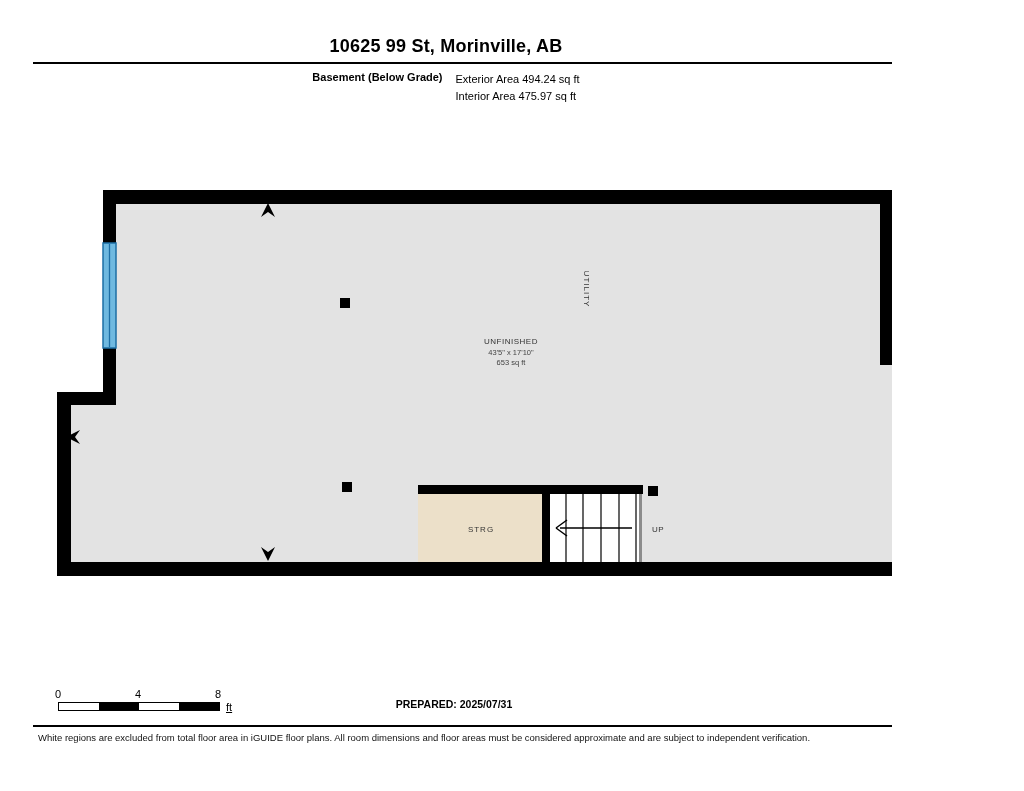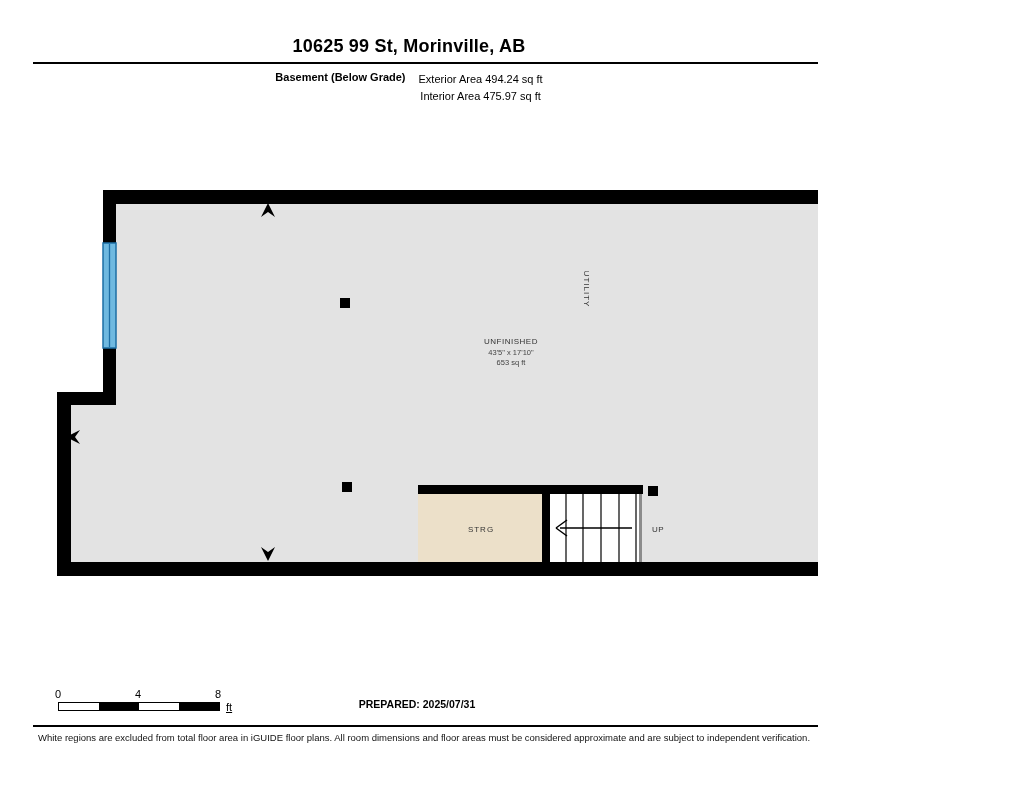--- a/index.html
+++ b/index.html
@@ -1,27 +1,27 @@
 <!DOCTYPE html>
 <html><head>
 <meta charset="utf-8">
 <style>
   html,body{margin:0;padding:0;background:#fff;}
-  .page{position:relative;width:818px;height:791px;background:#fff;
+  .page{position:relative;width:892px;height:791px;background:#fff;
         font-family:"Liberation Sans",sans-serif;color:#000;overflow:hidden;}
   .abs{position:absolute;}
 
   .title{top:36px;left:0;width:100%;text-align:center;
          font-size:18px;font-weight:bold;letter-spacing:.2px;}
   .rule{left:33px;width:958px;height:2px;background:#000;}
   .rule-top{top:62px;}
   .rule-bottom{top:725px;height:1.5px;}
 
   .subtitle{top:71px;left:0;width:100%;display:flex;justify-content:center;
-            align-items:flex-start;gap:13px;font-size:11px;text-align:center;}
+            align-items:flex-start;gap:13px;font-size:11px;}
   .floor-label{font-weight:bold;line-height:13px;}
   .area-col{display:flex;flex-direction:column;line-height:16.5px;}
 
   .plan-svg{top:0;left:0;}
 
   .scalebar-wrap{top:688px;left:50px;width:200px;height:26px;}
   .scale-num{position:absolute;top:0;font-size:11px;transform:translateX(-50%);}
   .scale-bar{position:absolute;top:14px;left:8px;width:160px;height:7px;
              border:1px solid #000;display:flex;}
   .scale-bar span{height:100%;flex:1;}

